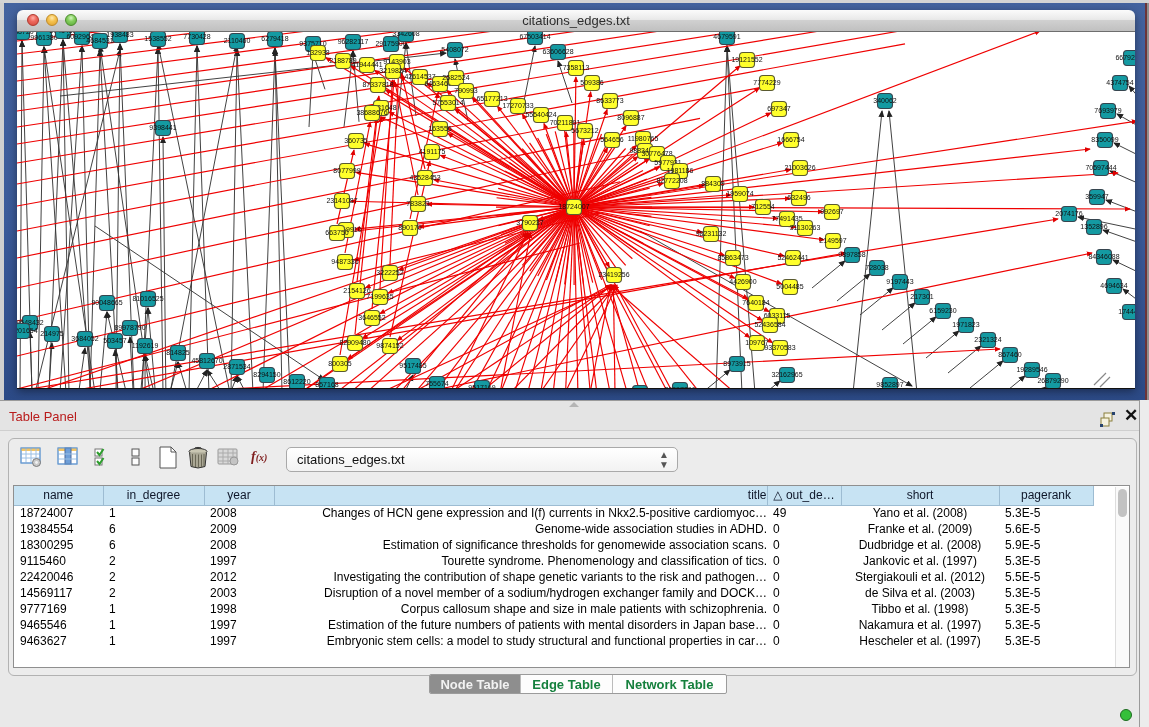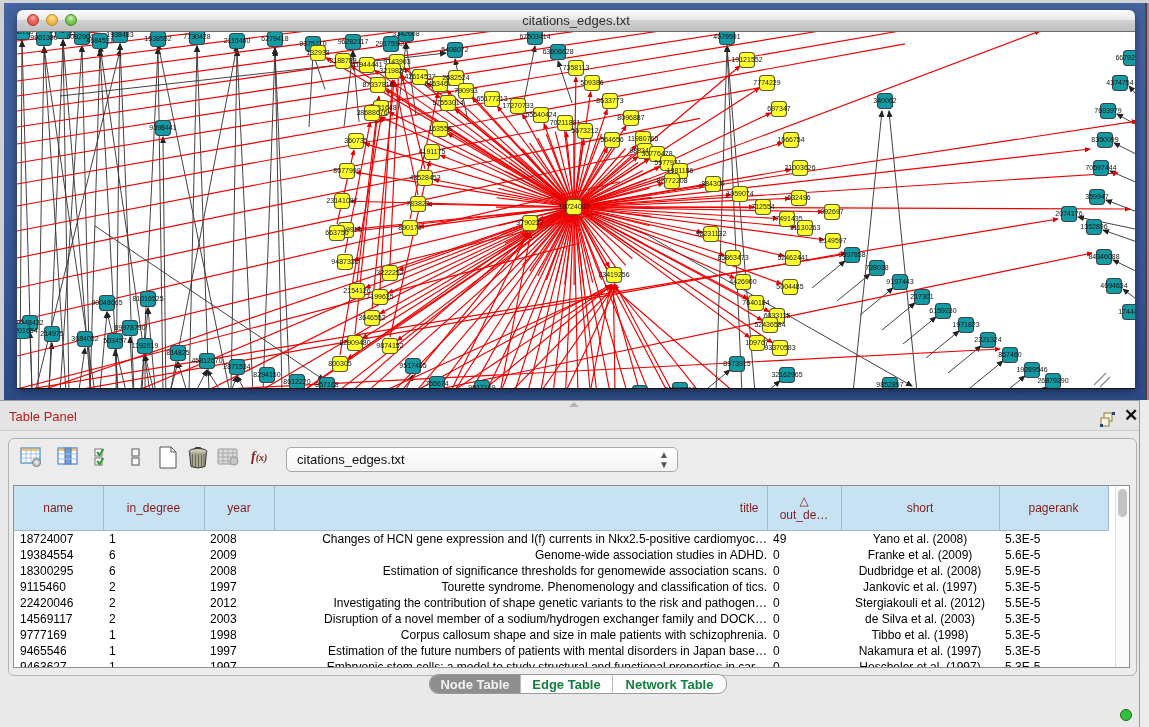--- a/index.html
+++ b/index.html
@@ -46,32 +46,32 @@
 #toolbar { position:absolute; left:2px; top:7px; height:26px; }
 .tbi { position:absolute; top:0; }
 #combo { position:absolute; left:277px; top:8px; width:392px; height:25px;
   background:linear-gradient(180deg,#ffffff,#f2f2f2); border:1px solid #a9a9a9;
   border-radius:5px; font-size:13px; color:#111; line-height:23px; padding-left:10px; }
 #combo .arrows { position:absolute; right:8px; top:2px; color:#555; font-size:10px; line-height:10px; }
 #tbl { position:absolute; left:4px; top:46px; width:1117px; height:183px;
   background:#fff; border:1px solid #8f8f8f; overflow:hidden; }
 table { border-collapse:collapse; table-layout:fixed; width:1079px; font-size:12px; }
 thead td { background:#c7e3f3; border:1px solid #9dbcd2; border-top:none;
-  text-align:center; height:19px; color:#7f1d1d; padding:8px; }
+  text-align:center; height:19px; color:#0f172a; padding:0; }
 thead td:first-child { border-left:none; }
 tbody td { height:16px; padding:0 0 0 6px; color:#000; white-space:nowrap; overflow:hidden; }
 td.c1 { width:89px; } td.c2 { width:101px; } td.c3 { width:70px; }
 td.c4 { width:493px;text-align:right; } td.c5 { width:74px; } td.c6 { width:158px; }
-td.c7 { width:109px; }
+td.c7 { width:94px; }
 tbody td.c6 { text-align:center; padding:0; }
 tbody td.c7 { padding-left:6px; }
 #vsb { position:absolute; left:1101px; top:1px; width:14px; height:181px; background:#fafafa; border-left:1px solid #ddd; }
 #vsb .thumb { position:absolute; left:2px; top:2px; width:9px; height:28px; background:#c2c2c2; border-radius:5px; }
 #tabs { position:absolute; left:429px; top:274px; height:20px; display:flex;
-  border:1px solid #9b9b9b; border-radius:9px; overflow:hidden; background:#fdfdfd;
+  border:1px solid #9b9b9b; border-radius:2px; overflow:hidden; background:#fdfdfd;
   font-size:13px; font-weight:bold; }
 #tabs div { width:90px; text-align:center; padding-top:2px; color:#15803d; border-left:1px solid #bbb; }
 #tabs div:nth-child(2) { width:92px; }
 #tabs div:last-child { width:114px; }
 #tabs div:first-child { border-left:none; background:#8e8e8e; color:#f2f2f2; }
 #status { position:absolute; left:0; top:306px; width:1149px; height:21px; font-size:11px; color:#111; }
 #status .mem { position:absolute; left:1061px; top:20px;margin-top:48px; }
 #status .dot { position:absolute; left:1120px; top:3px; width:12px; height:12px;
   border-radius:50%; background:#35c03a; border:1.5px solid #1d6b20; }
 #panel-rightline { position:absolute; left:1139px; top:0; width:1px; height:327px; background:#9a9a9a; }

